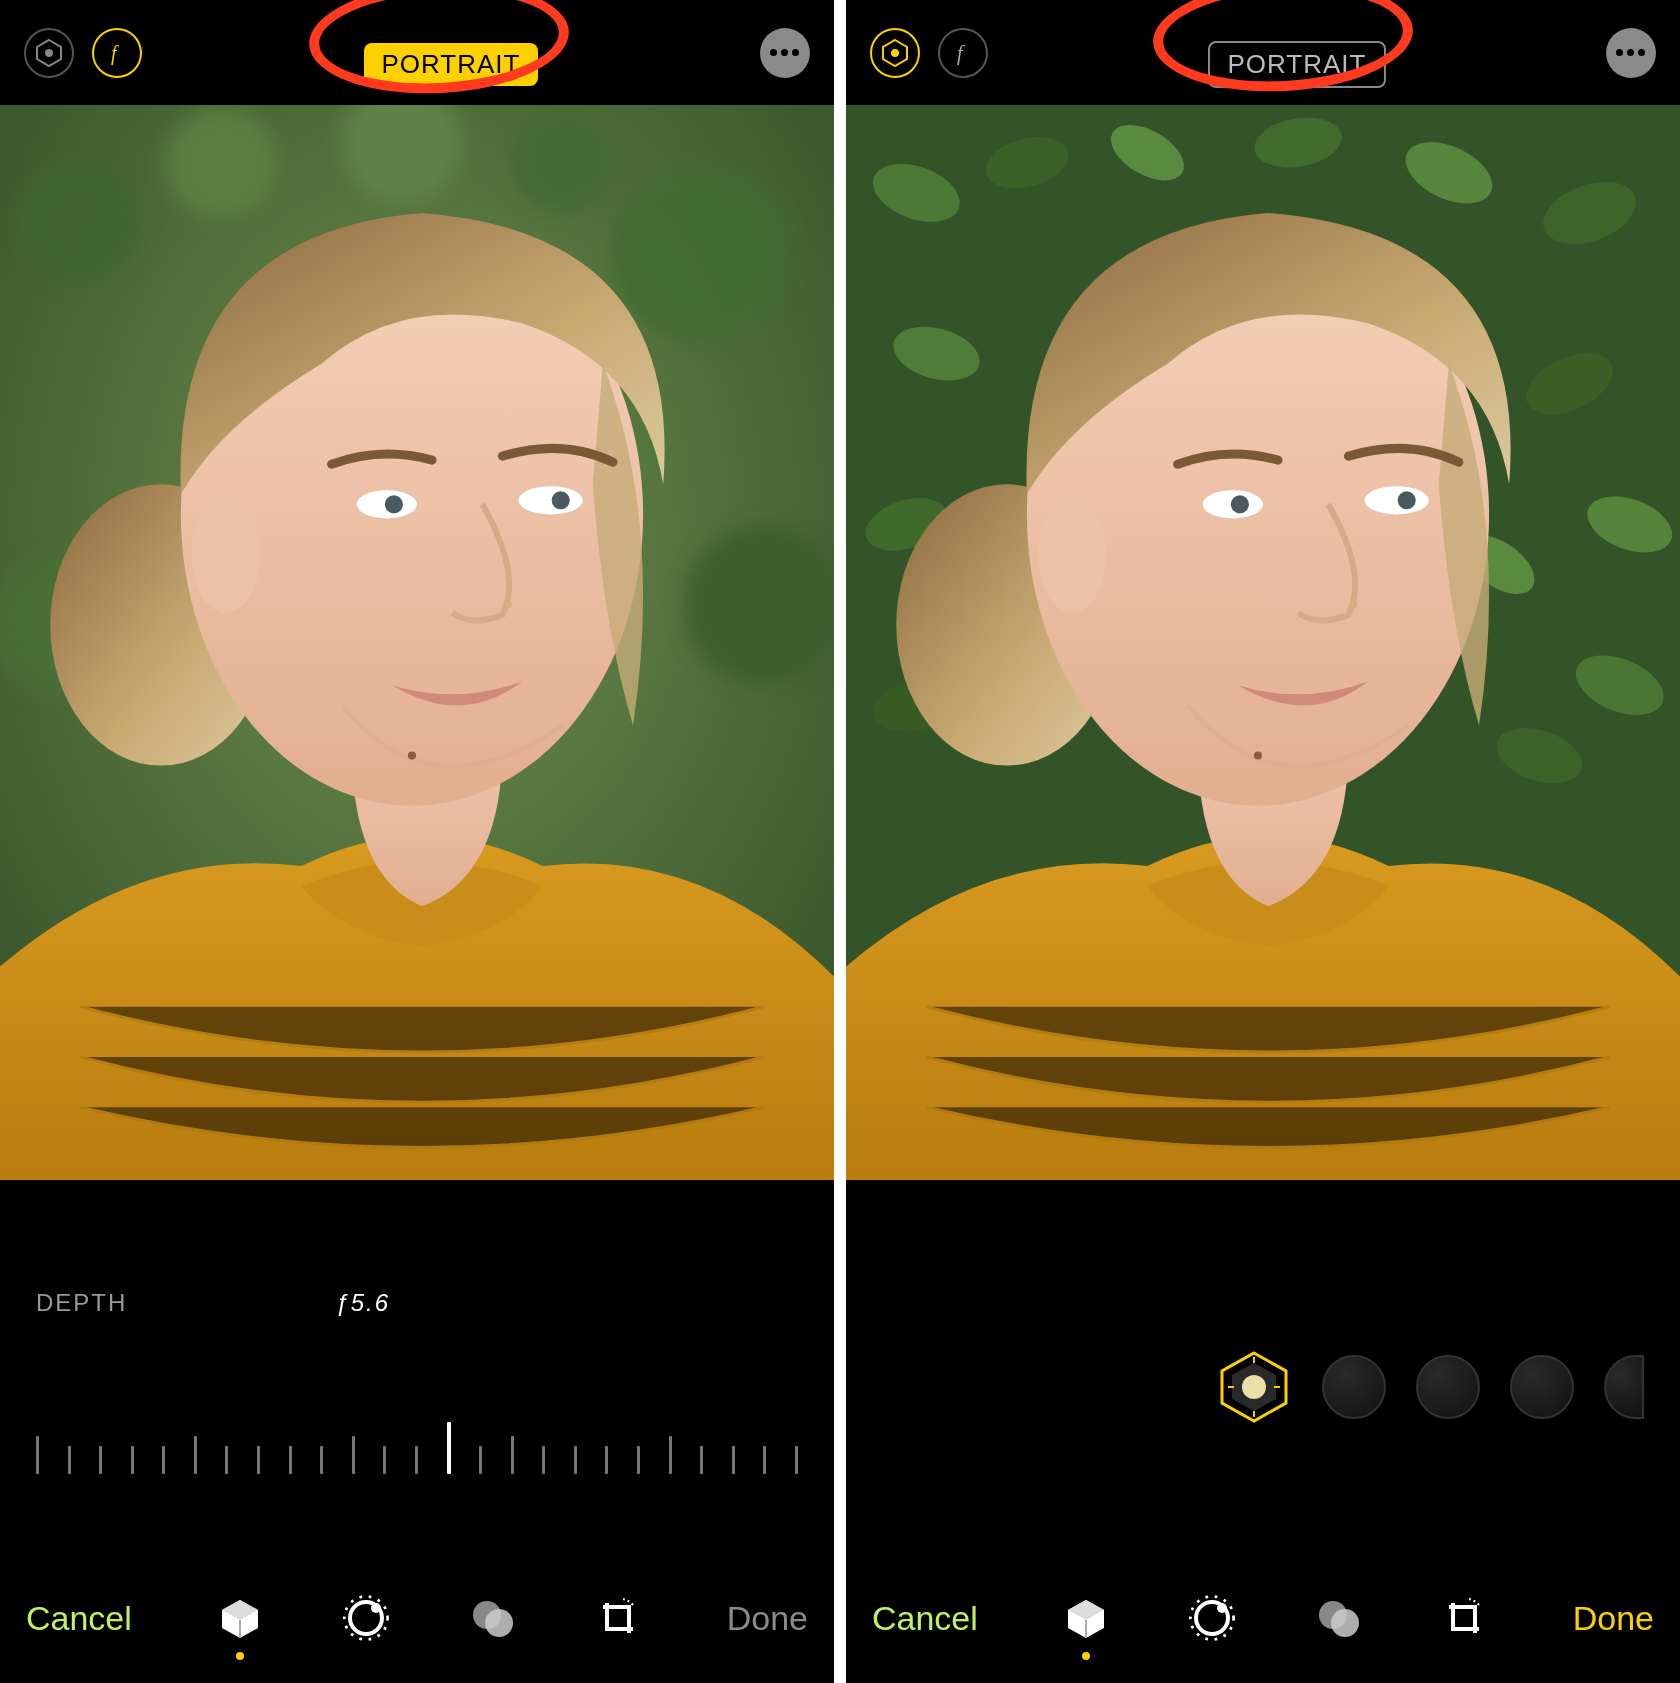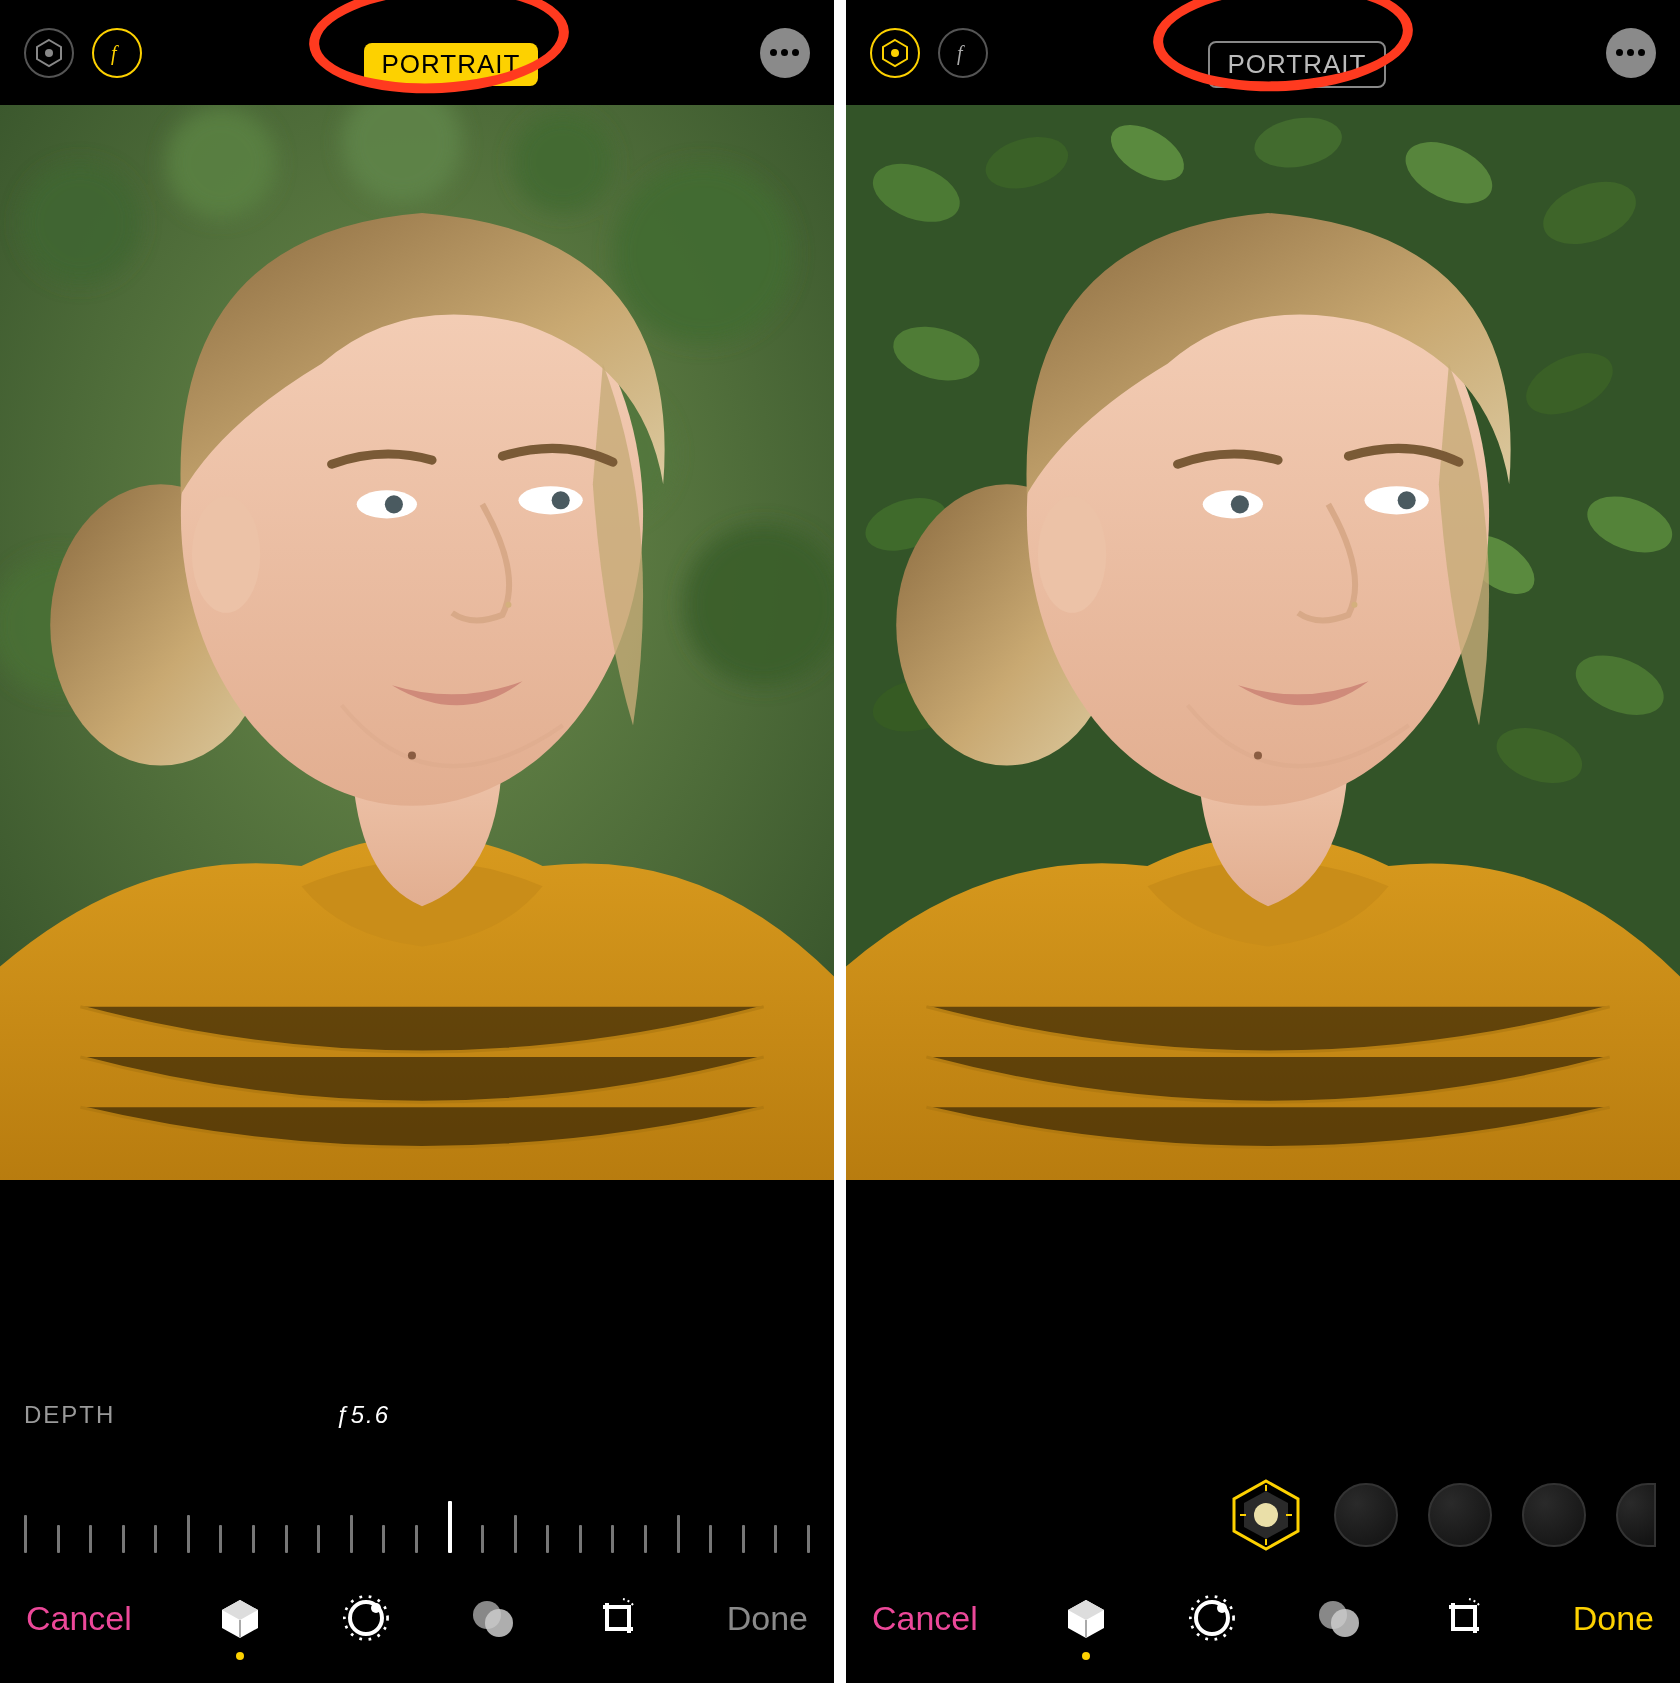--- a/index.html
+++ b/index.html
@@ -77,23 +77,24 @@
     position: relative;
     overflow: hidden;
   }
   .photo svg { width: 100%; height: 100%; display: block; }
 
   
   .midzone {
     flex: 1;
     display: flex;
     flex-direction: column;
-    justify-content: flex-end;
-    padding: 30px 24px 0;
+    justify-content: center;
+    padding: 30px 36px 0;
     color: #9a9a9a;
+    gap: 33px;
   }
 
   
   .depth-row {
     display: flex;
     justify-content: space-between;
     font-size: 24px;
     letter-spacing: 2px;
   }
   .depth-row .value { color: #ffffff; font-style: italic; margin-right: 200px;}
@@ -137,21 +138,21 @@
   
   .toolbar {
     height: 130px;
     display: flex;
     align-items: center;
     justify-content: space-between;
     padding: 0 26px;
   }
   .toolbar .txt {
     font-size: 34px;
-    color: #ec4899;
+    color: #bef264;
     font-weight: 400;
   }
   .toolbar .txt.inactive { color: #8a8a8a; }
   .toolbar .txt.active   { color: #fdd100; }
   .tool-icons {
     display: flex;
     gap: 70px;
     align-items: center;
   }
   .tool {

